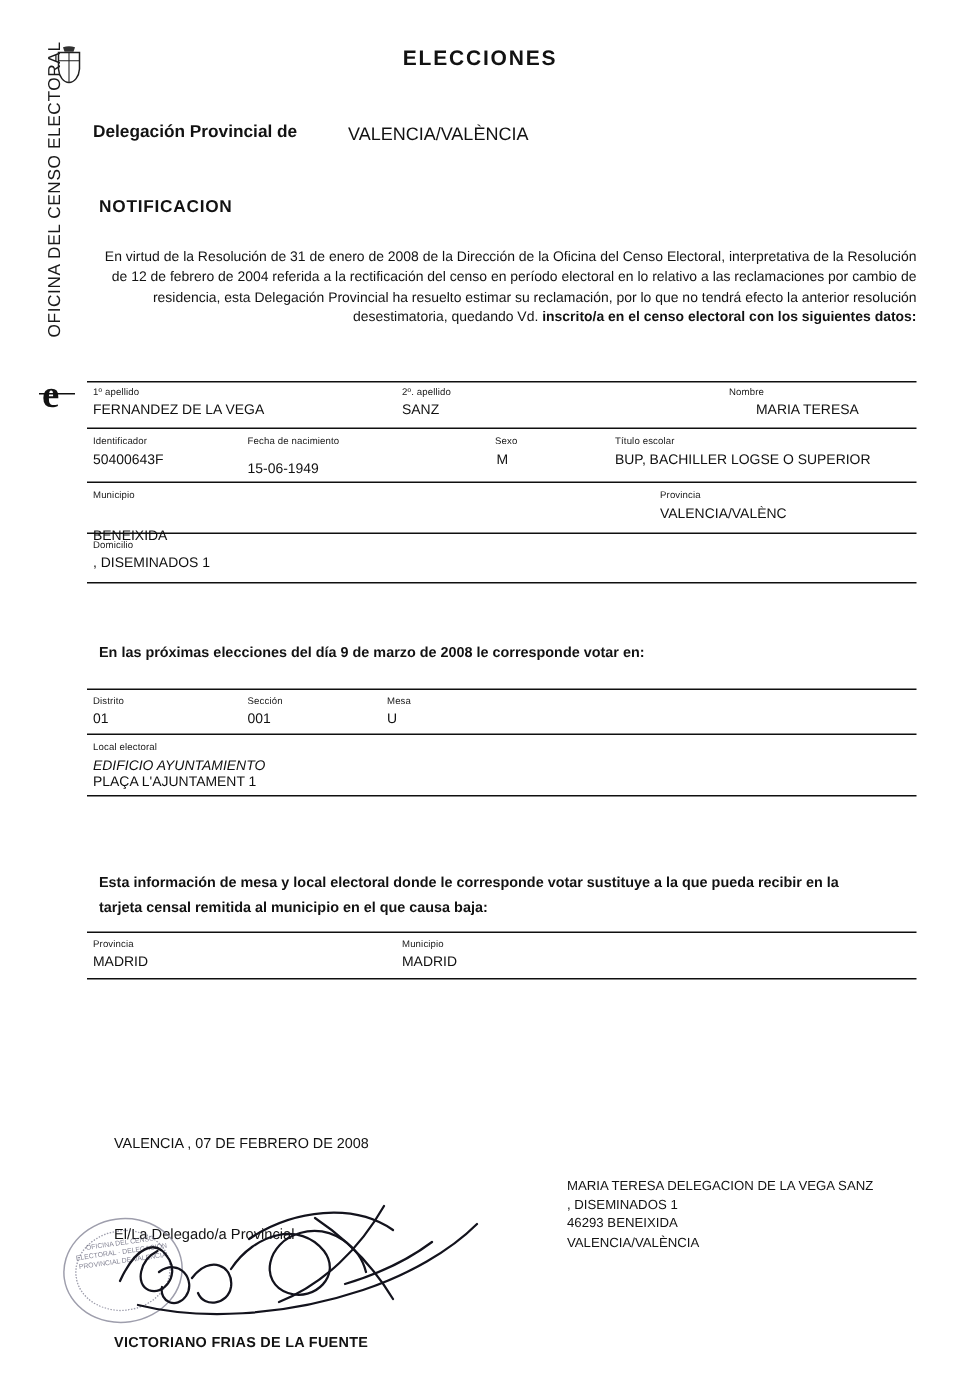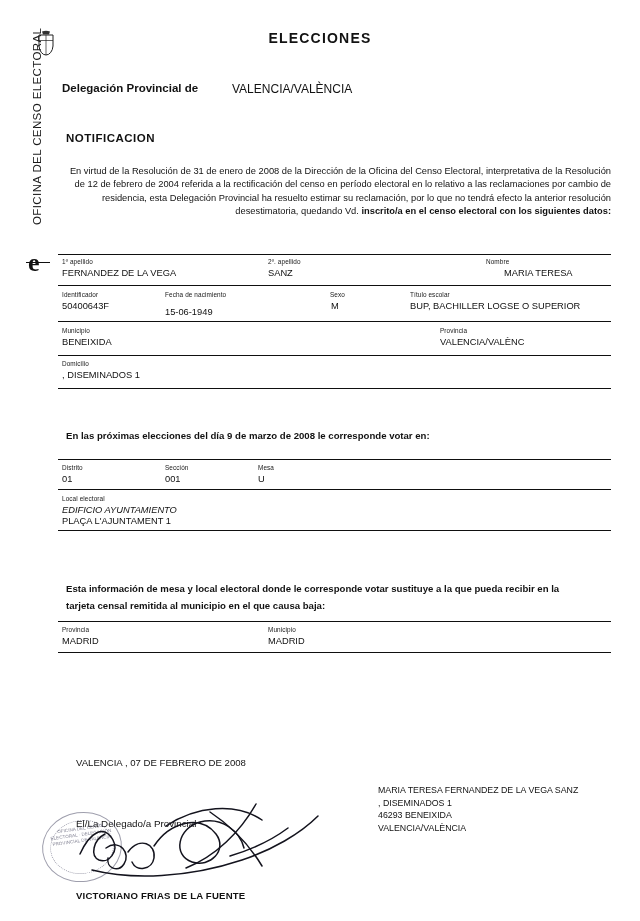--- a/index.html
+++ b/index.html
@@ -250,21 +250,21 @@
   <div class="fld-label" style="left:62px; top:291px;">Identificador</div>
   <div class="fld-value" style="left:62px; top:301px;">50400643F</div>
   <div class="fld-label" style="left:165px; top:291px;">Fecha de nacimiento</div>
   <div class="fld-value" style="left:165px; top:307px;">15-06-1949</div>
   <div class="fld-label" style="left:330px; top:291px;">Sexo</div>
   <div class="fld-value" style="left:331px; top:301px;">M</div>
   <div class="fld-label" style="left:410px; top:291px;">Título escolar</div>
   <div class="fld-value" style="left:410px; top:301px;">BUP, BACHILLER LOGSE O SUPERIOR</div>
 
   <div class="fld-label" style="left:62px; top:327px;">Municipio</div>
-  <div class="fld-value" style="left:62px; top:337px;">BENEIXIDA</div>
+  <div class="fld-value" style="left:62px; top:352px;">BENEIXIDA</div>
   <div class="fld-label" style="left:440px; top:327px;">Provincia</div>
   <div class="fld-value" style="left:440px; top:337px;">VALENCIA/VALÈNC</div>
 
   <div class="fld-label" style="left:62px; top:360px;">Domicilio</div>
   <div class="fld-value" style="left:62px; top:370px;">, DISEMINADOS 1</div>
 
   <div class="section-line" style="top:430px;">En las próximas elecciones del día 9 de marzo de 2008 le corresponde votar en:</div>
 
   <div class="hline" style="left:58px; top:459px; width:553px;"></div>
   <div class="hline" style="left:58px; top:489px; width:553px;"></div>
@@ -291,21 +291,21 @@
   <div class="fld-label" style="left:62px; top:626px;">Provincia</div>
   <div class="fld-value" style="left:62px; top:636px;">MADRID</div>
   <div class="fld-label" style="left:268px; top:626px;">Municipio</div>
   <div class="fld-value" style="left:268px; top:636px;">MADRID</div>
 
   <div class="sig-place">VALENCIA , 07 DE FEBRERO DE 2008</div>
   <div class="sig-role">El/La Delegado/a Provincial</div>
   <div class="sig-name">VICTORIANO FRIAS DE LA FUENTE</div>
 
   <div class="addr-block">
-    <div>MARIA TERESA FERNANDEZ DE LA VEGA SANZ</div>
+    <div>MARIA TERESA DELEGACION DE LA VEGA SANZ</div>
     <div>, DISEMINADOS 1</div>
     <div>46293 BENEIXIDA</div>
     <div>VALENCIA/VALÈNCIA</div>
   </div>
 
   <div class="stamp"></div>
   <div class="stamp-txt">OFICINA DEL CENSO ELECTORAL · DELEGACION PROVINCIAL DE VALENCIA</div>
 
   <svg class="sig-ink" width="290" height="90" viewBox="0 0 290 90">
     <g fill="none" stroke="#15151f" stroke-width="1.5" stroke-linecap="round">

